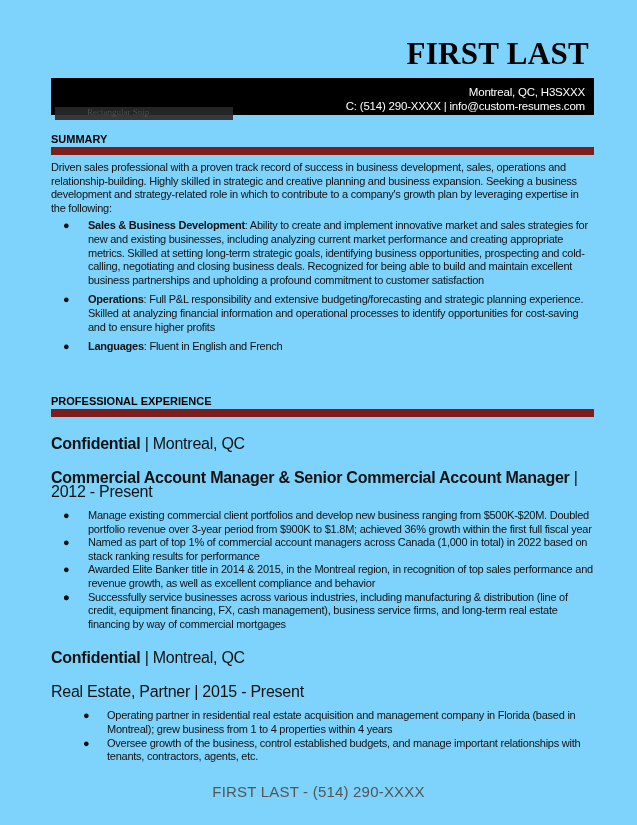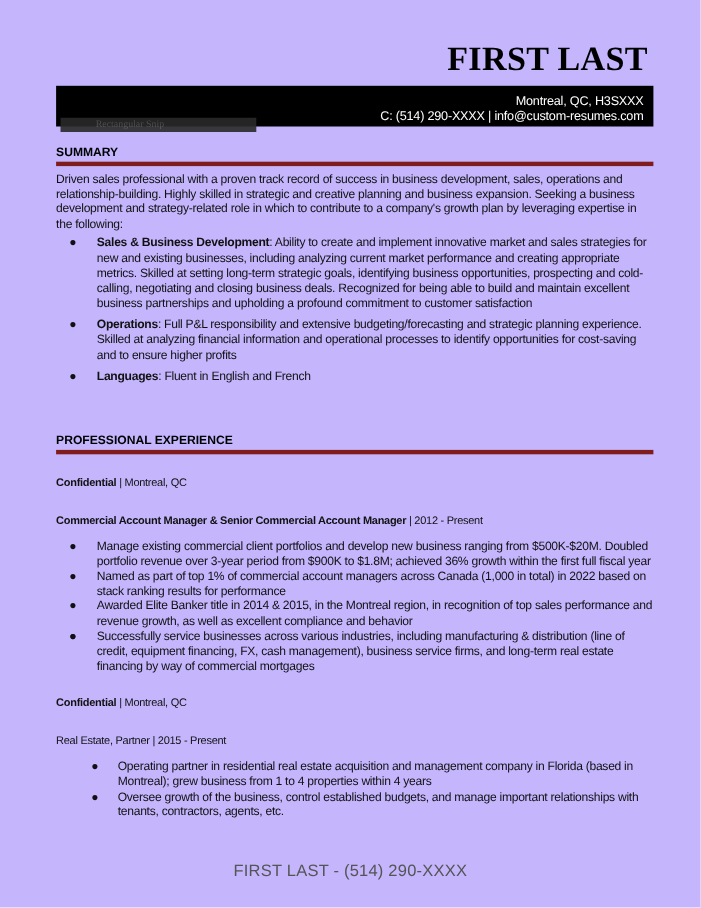--- a/index.html
+++ b/index.html
@@ -1,32 +1,32 @@
 <!DOCTYPE html>
 <html><head>
   <meta charset="utf-8">
   <style>
     html, body { margin: 0; padding: 0; background: #ffffff; }
     body { width: 637px; height: 825px; position: relative; overflow: hidden; font-family: "Liberation Sans", sans-serif; color: #111; }
-    .page { position: absolute; left: 0; top: 0; width: 637px; height: 825px; background: #c4b5fd; }
+    .page { position: absolute; left: 0; top: 0; width: 637px; height: 825px; background: #7dd3fc; }
 
     .name { position: absolute; right: 48px; top: 36px; font-family: "Liberation Serif", serif; font-weight: bold; font-size: 31px; letter-spacing: 0.3px; color: #000; margin: 0; }
     .header-bar { position: absolute; left: 51px; top: 78px; width: 543px; height: 37px; background: #000; }
     .contact { position: absolute; right: 9px; top: 7px; text-align: right; color: #fff; font-size: 11.5px; line-height: 14px; font-weight: normal; letter-spacing: -0.2px; }
     .ghost { position: absolute; left: 55px; top: 107px; width: 178px; height: 13px; background: #2a2a2a; opacity: 0.9; font-family: Liberation Serif, serif; }
     .ghost span { position: absolute; left: 32px; top: 0px; font-size: 9px; color: #555; }
 
     .section { position: absolute; left: 51px; width: 543px; }
-    .section-title { font-size: 11px; font-weight: bold; color: #000; padding-bottom: 2px; border-bottom: 4px solid #7f1d1d; letter-spacing: 0; }
+    .section-title { font-size: 11px; font-weight: bold; color: #000; padding-bottom: 2px; border-bottom: 8px solid #7f1d1d; letter-spacing: 0; }
     .para { font-size: 11px; line-height: 13.6px; margin-top: 6px; letter-spacing: -0.25px; }
     ul { margin: 4px 0 0 0; padding: 0; list-style: none; }
     li { position: relative; padding-left: 37px; font-size: 11px; line-height: 13.6px; letter-spacing: -0.25px; }
     li .bullet { position: absolute; left: 12px; top: 0; font-size: 11px; }
     .summary li { margin-bottom: 6px; }
-    .job-head { font-size: 10px; line-height: 14px; letter-spacing: -0.25px; margin-top: 20px; }
+    .job-head { font-size: 16px; line-height: 14px; letter-spacing: -0.25px; margin-top: 20px; }
     .bold { font-weight: bold; }
     .job ul { margin-top: 10px; }
     .job li { margin-bottom: 0; }
     .job2 li { padding-left: 56px; }
     .job2 li .bullet { left: 32px; }
 
     .footer { position: absolute; left: 0; width: 637px; top: 783px; text-align: center; font-size: 15px; color: #555; letter-spacing: 0.2px; }
   </style>
 </head>
 <body>

